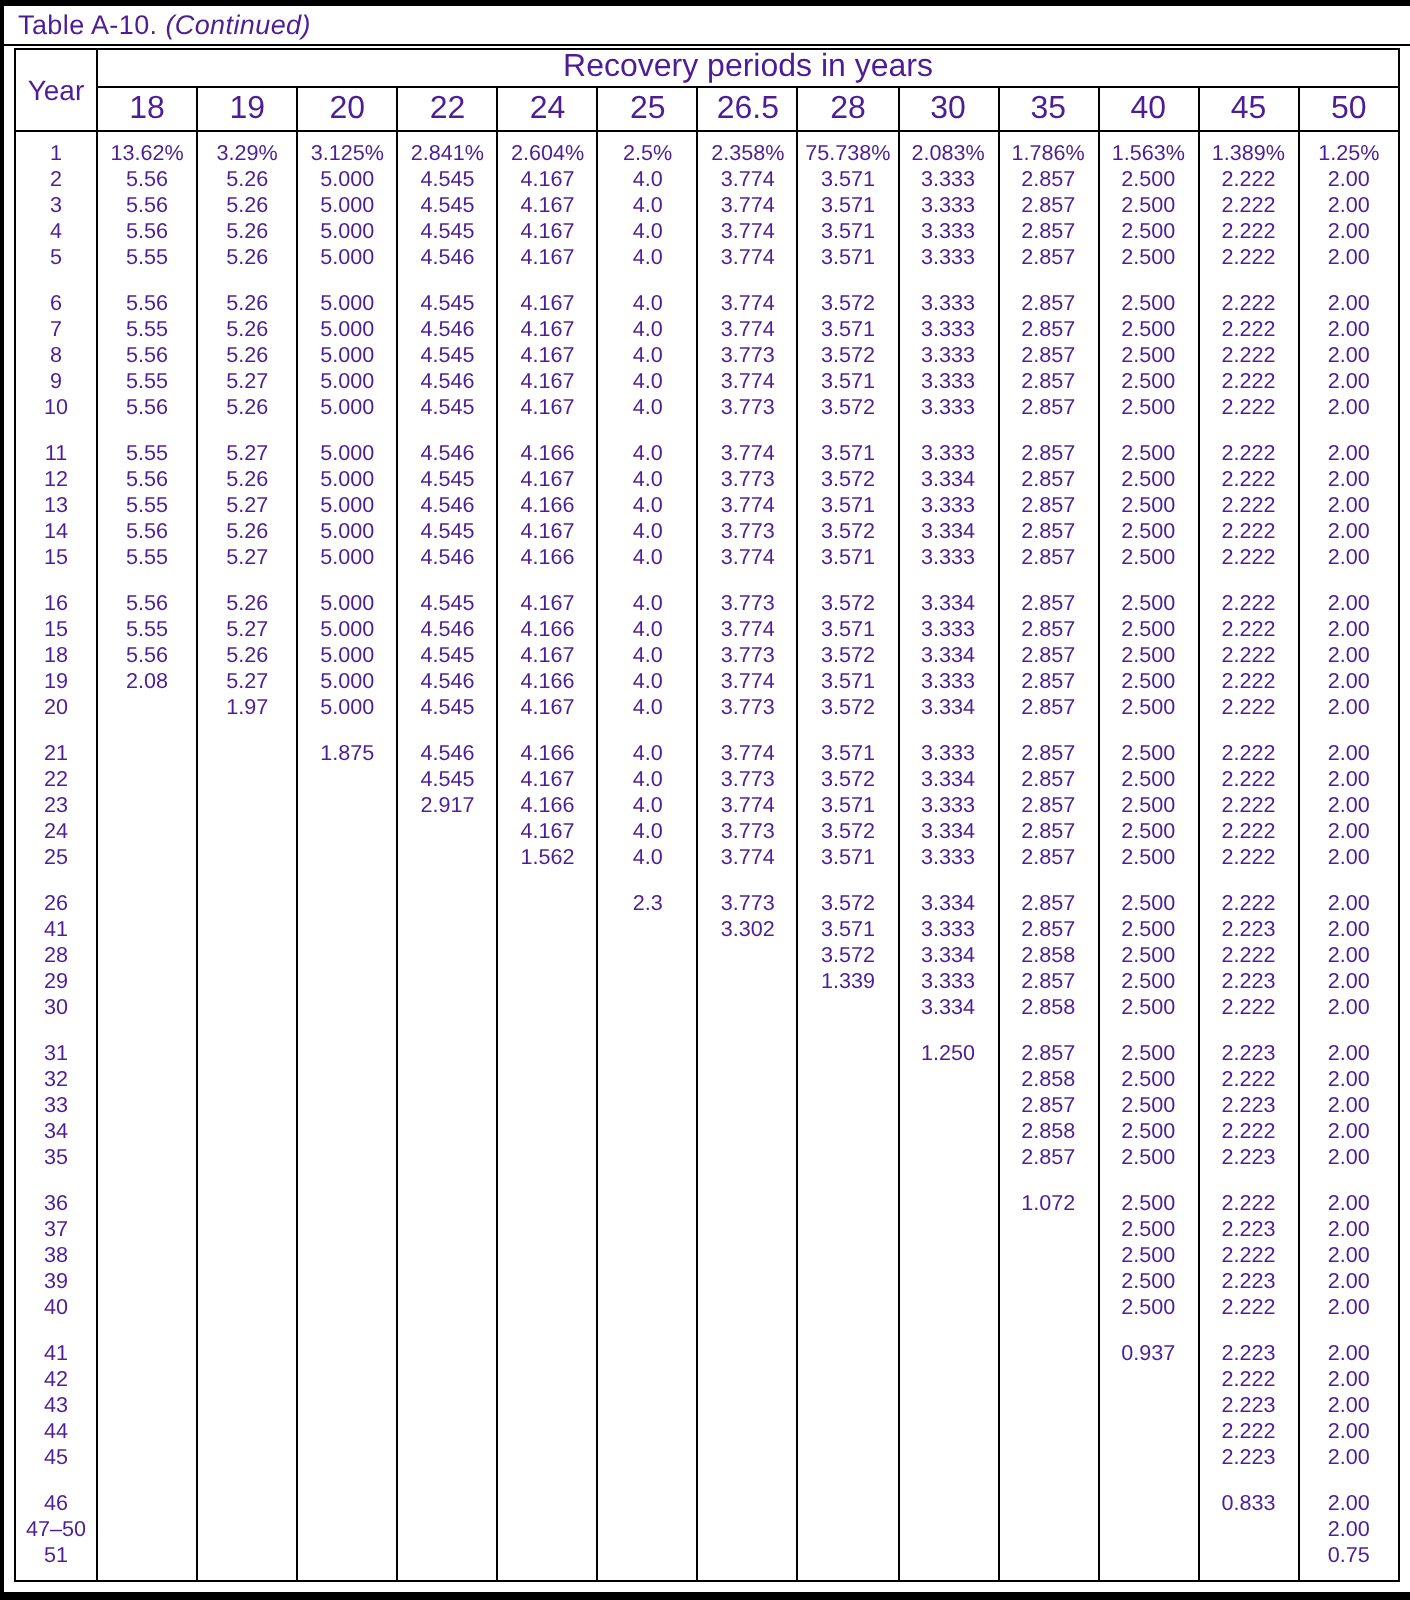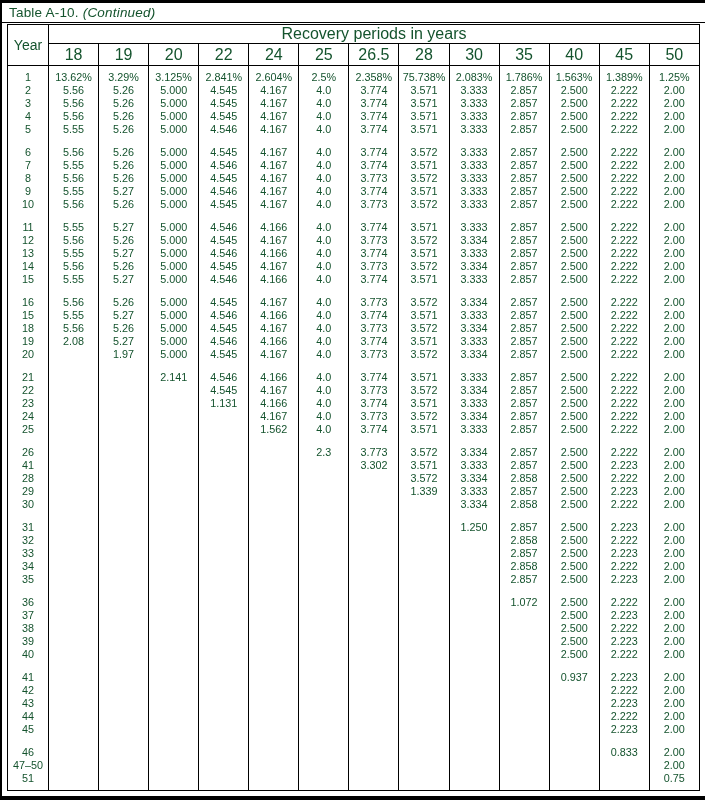--- a/index.html
+++ b/index.html
@@ -2,21 +2,21 @@
 <html><head>
 <meta charset="utf-8">
 <style>
   * { box-sizing: border-box; }
   html, body { margin: 0; padding: 0; background: #e8e8e8; }
   .page {
     position: relative;
     width: 705px; height: 800px;
     background: #ffffff;
     font-family: "Liberation Sans", sans-serif;
-    color: #14532d;
+    color: #4c1d95;
     overflow: hidden;
     padding-left: 40px;
   }
   .top-bar    { position: absolute; top: 0; left: 0; width: 705px; height: 3px; background: #000; }
   .left-bar   { position: absolute; top: 0; left: 0; width: 2px; height: 800px; background: #000; }
   .bottom-bar { position: absolute; left: 0; bottom: 0; width: 705px; height: 4px; background: #000; }
   .title {
     position: absolute; top: 5px; left: 9px;
     font-size: 13.5px; letter-spacing: 0.2px; white-space: nowrap;
   }
@@ -488,21 +488,21 @@
           <td></td>
           <td></td>
           <td></td>
           <td></td>
           <td></td>
         </tr>
         <tr>
           <td>21</td>
           <td></td>
           <td></td>
-          <td>2.141</td>
+          <td>1.875</td>
           <td>4.546</td>
           <td>4.166</td>
           <td>4.0</td>
           <td>3.774</td>
           <td>3.571</td>
           <td>3.333</td>
           <td>2.857</td>
           <td>2.500</td>
           <td>2.222</td>
           <td>2.00</td>
@@ -521,21 +521,21 @@
           <td>2.857</td>
           <td>2.500</td>
           <td>2.222</td>
           <td>2.00</td>
         </tr>
         <tr>
           <td>23</td>
           <td></td>
           <td></td>
           <td></td>
-          <td>1.131</td>
+          <td>2.917</td>
           <td>4.166</td>
           <td>4.0</td>
           <td>3.774</td>
           <td>3.571</td>
           <td>3.333</td>
           <td>2.857</td>
           <td>2.500</td>
           <td>2.222</td>
           <td>2.00</td>
         </tr>

